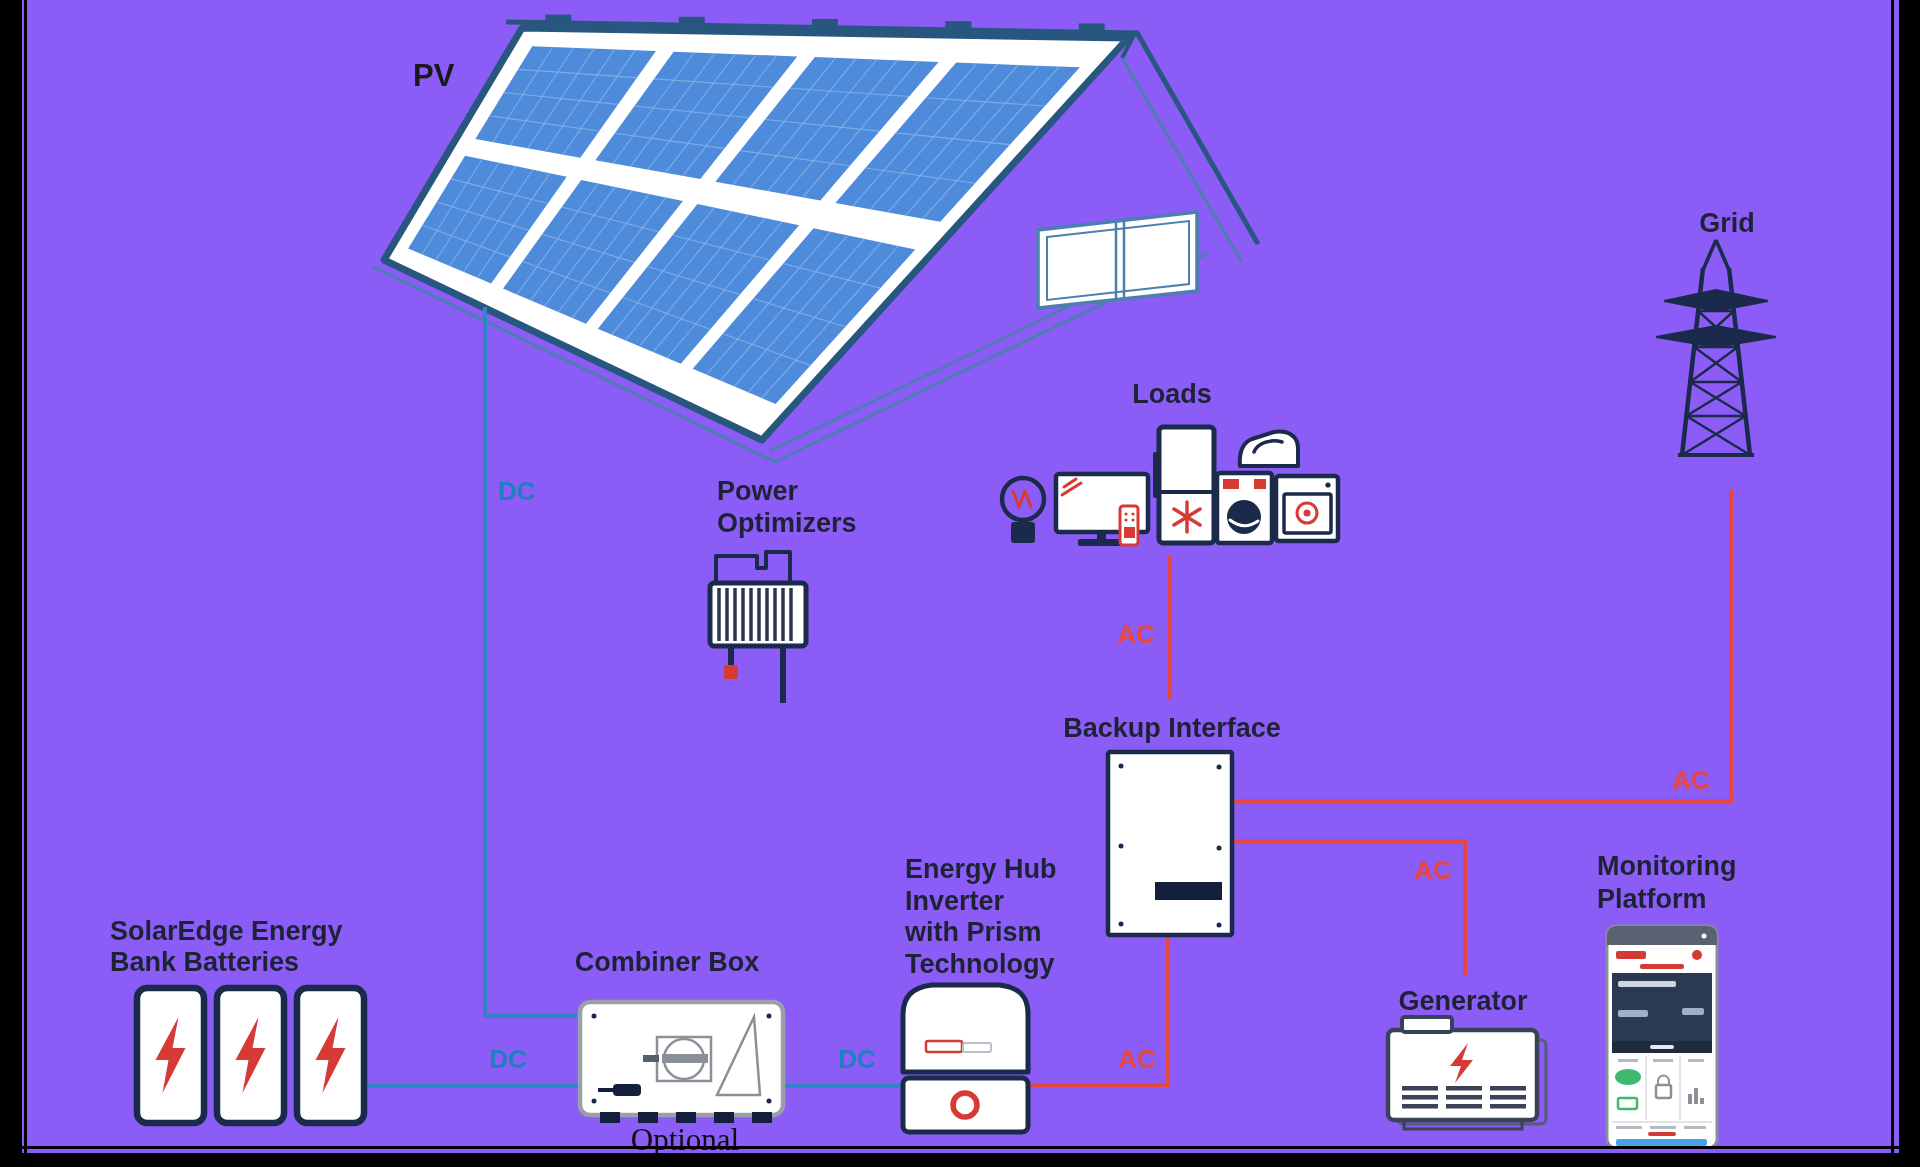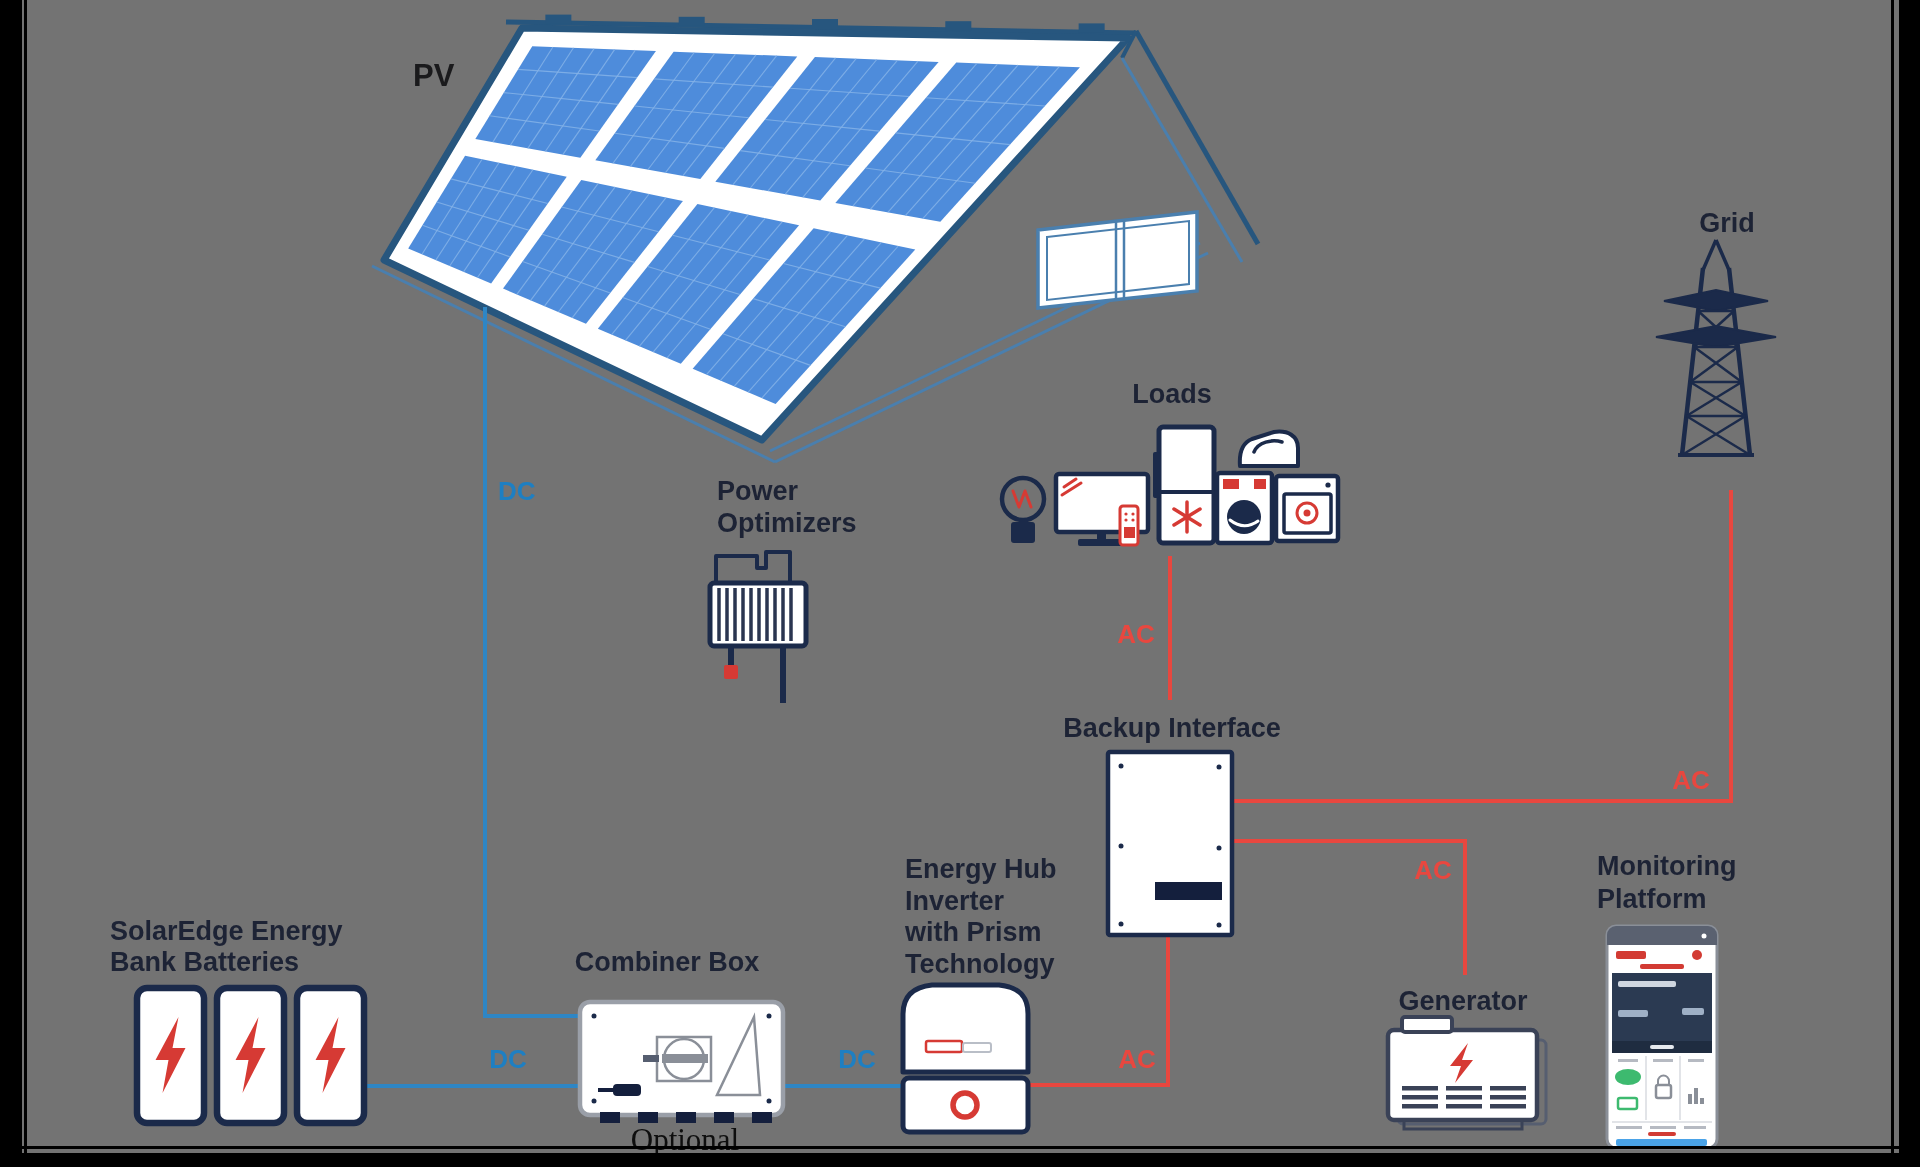--- a/index.html
+++ b/index.html
@@ -1,16 +1,16 @@
 <!DOCTYPE html>
 <html><head>
 <meta charset="utf-8">
 <style>
   html,body{margin:0;padding:0;background:#ffffff;}
-  .stage{position:relative;width:1920px;height:1167px;background:#737373;overflow:hidden;}
+  .stage{position:relative;width:1920px;height:1167px;background:#8b5cf6;overflow:hidden;}
   svg{display:block;}
   text{font-family:"Liberation Sans","DejaVu Sans",sans-serif;}
   .lbl{font-weight:bold;font-size:27px;fill:#1d2335;}
   .lbl-big{font-weight:bold;font-size:31px;fill:#1a1a1c;}
   .lbl-ac{font-weight:bold;font-size:26px;fill:#e8473f;}
   .lbl-dc{font-weight:bold;font-size:26px;fill:#1e7fc2;}
   .lbl-serif{font-family:"Liberation Serif","DejaVu Serif",serif;font-size:31px;fill:#0e0e0e;}
   .wire-dc{stroke:#2e86c5;stroke-width:4;fill:none;}
   .wire-ac{stroke:#e8473f;stroke-width:4;fill:none;}
 </style>

